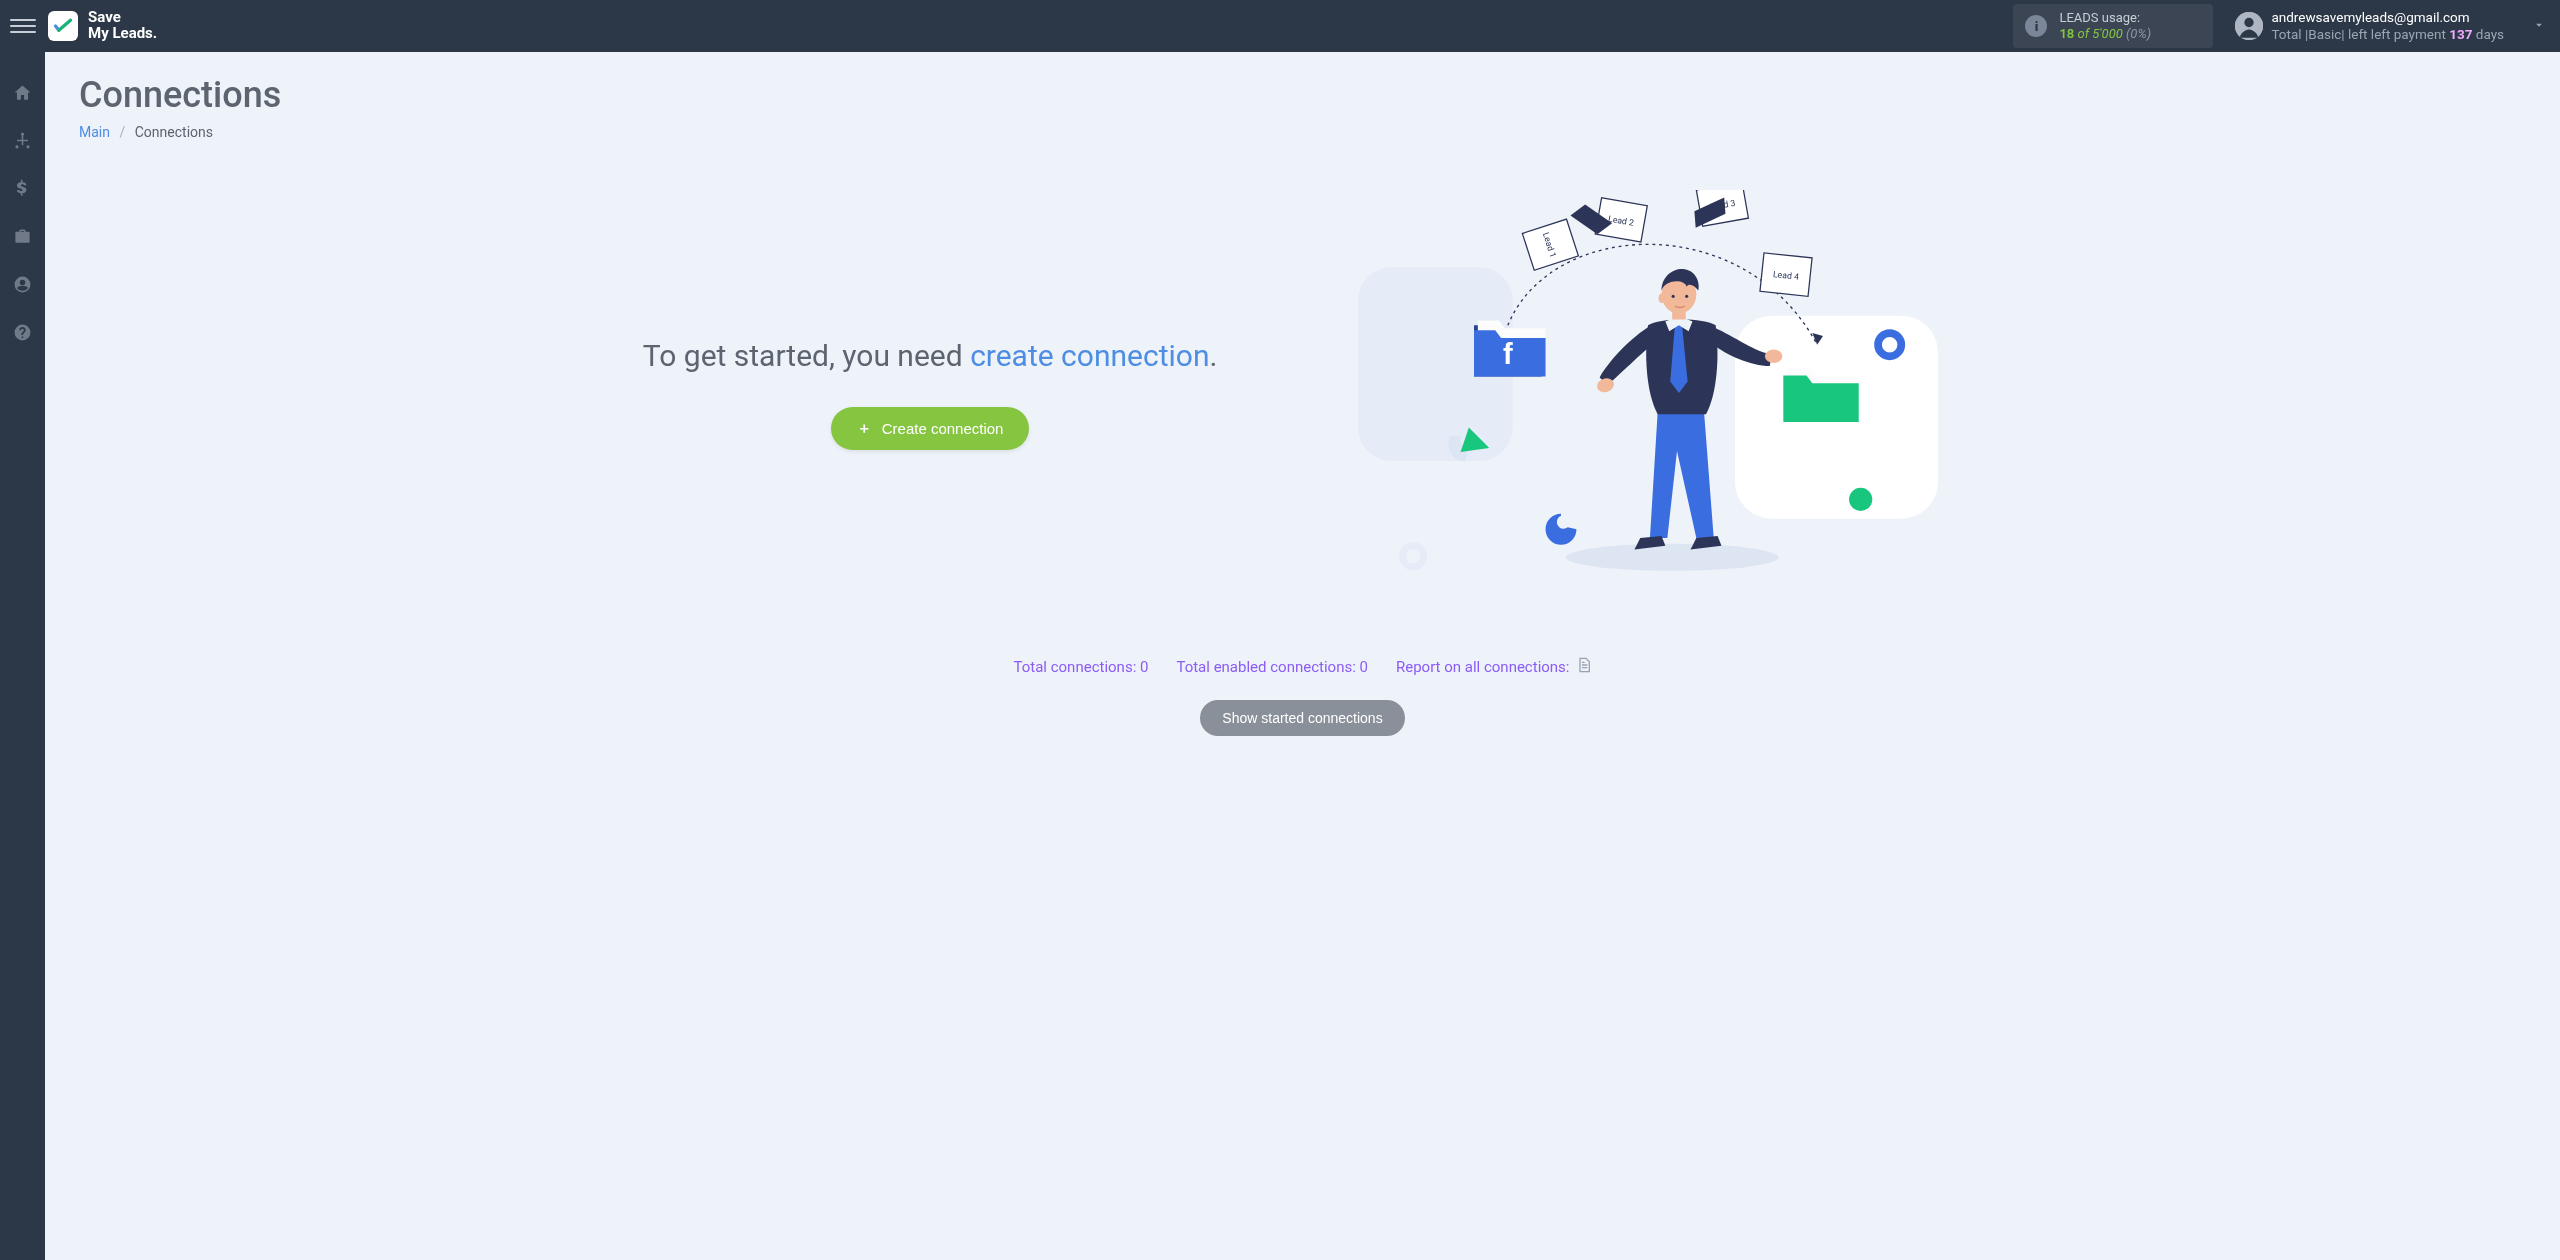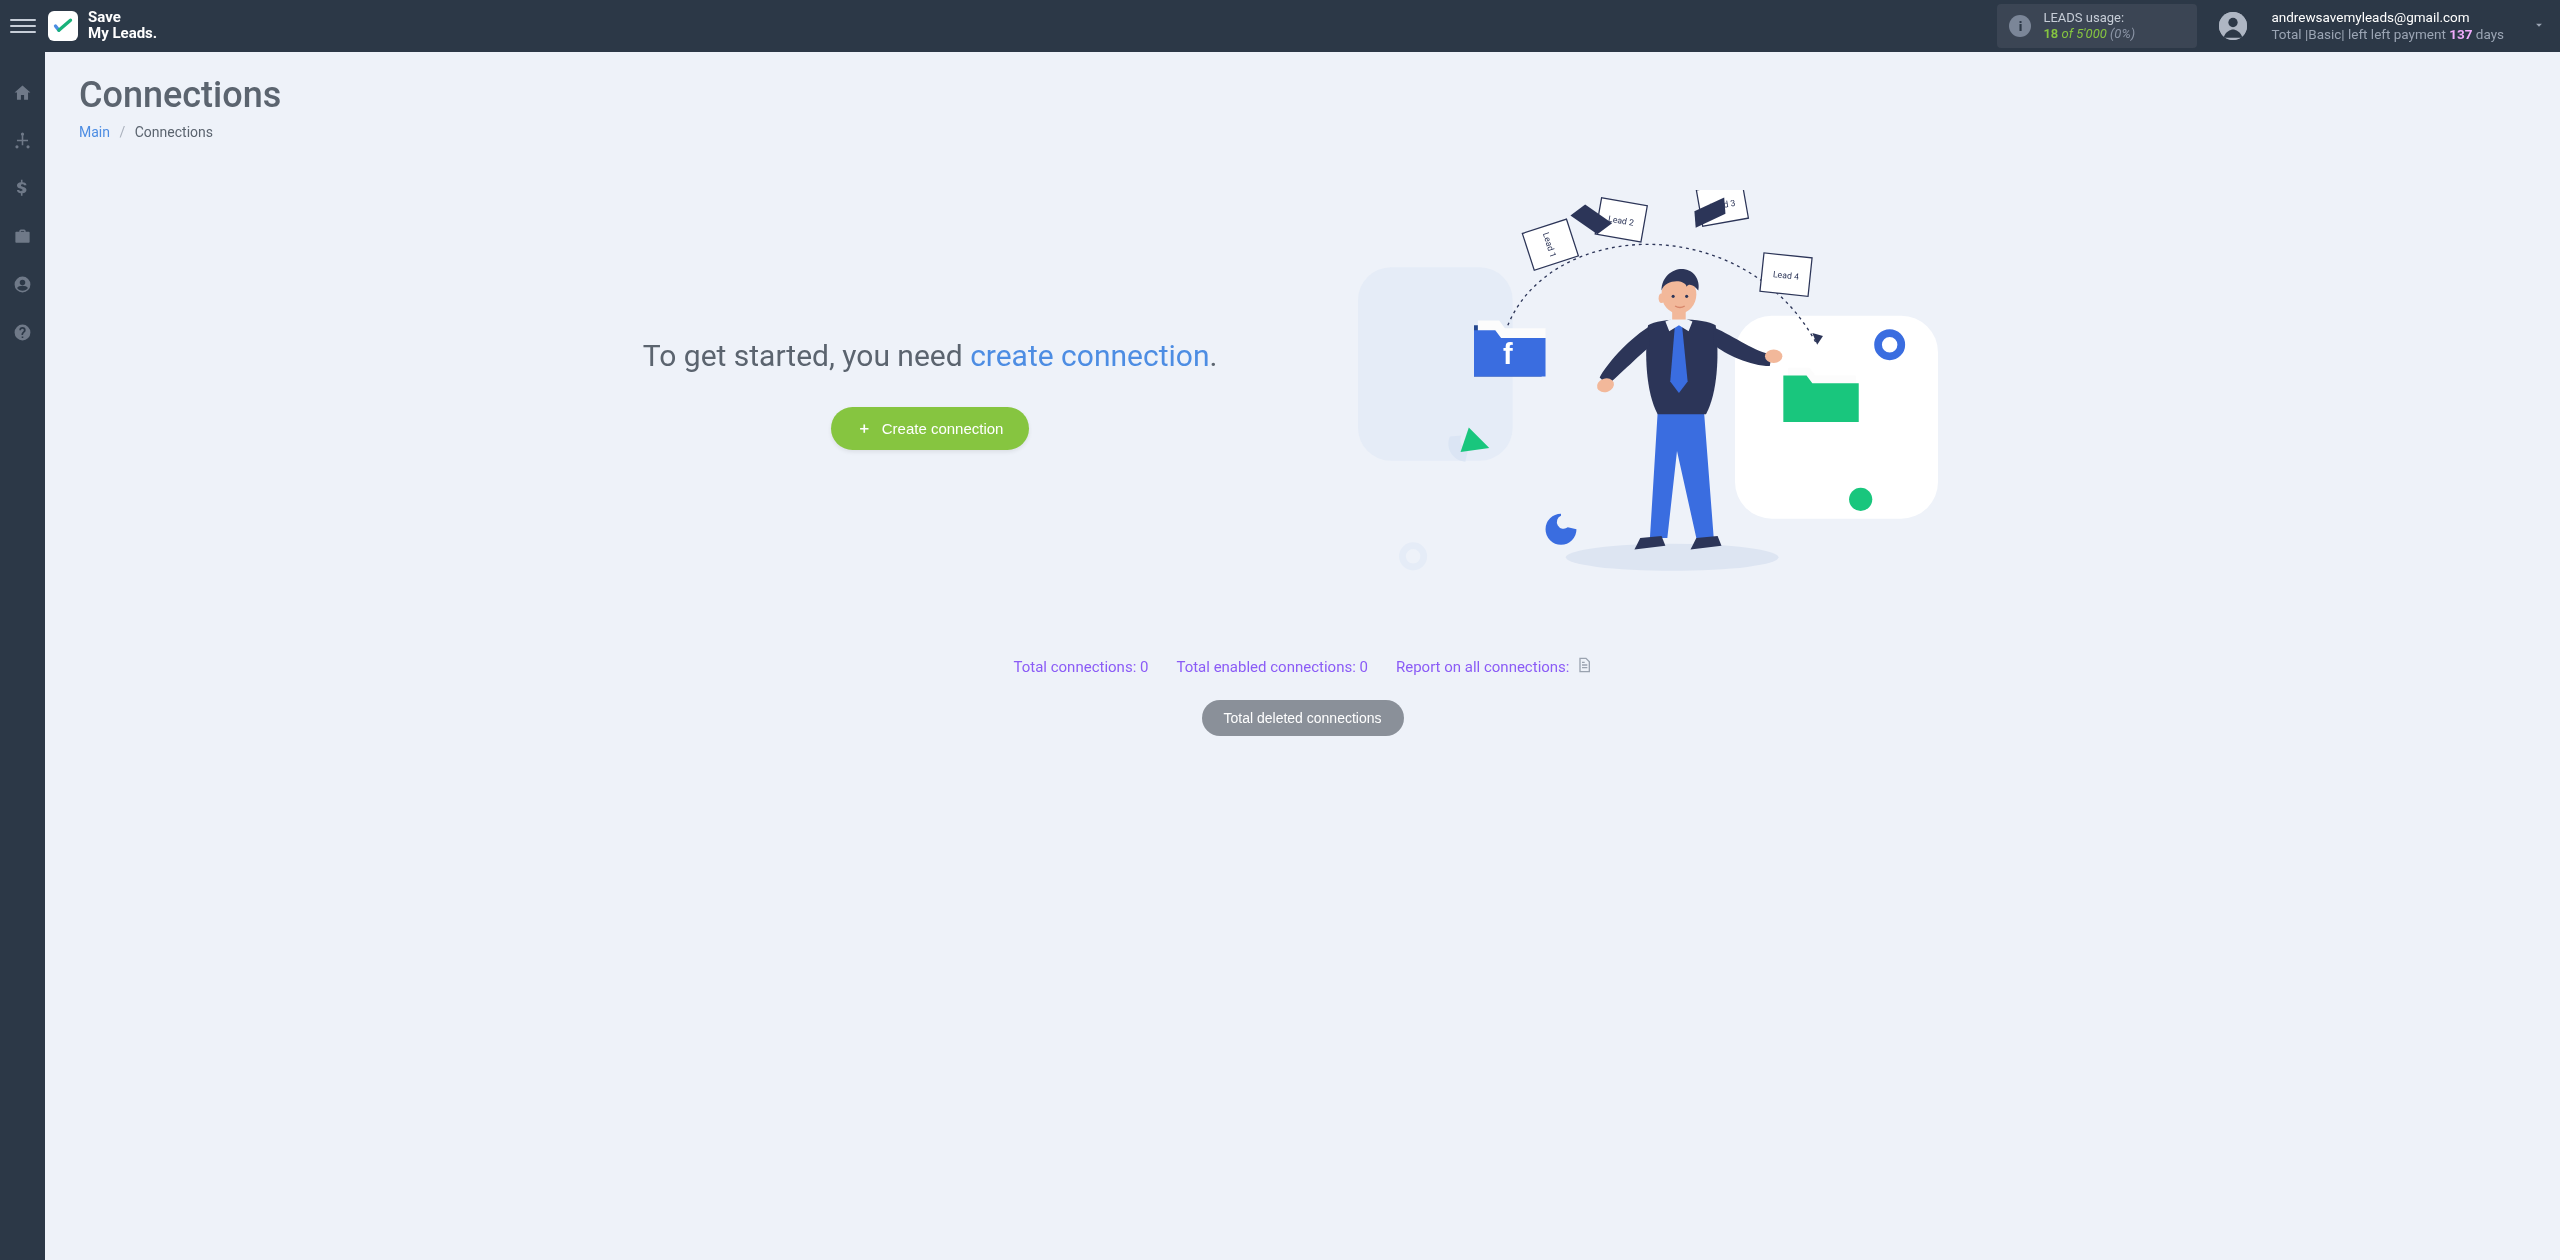--- a/index.html
+++ b/index.html
@@ -44,21 +44,21 @@
   .usage-icon {
     width: 22px; height: 22px; border-radius: 50%; background: #7b8698;
     display: flex; align-items: center; justify-content: center;
     color: #2c3847; font-weight: 900; font-size: 13px;
   }
   .usage-text { font-size: 13px; line-height: 1.25; color:#c7ced8; }
   .usage-used { color: #86c540; font-weight: 600; }
   .usage-of { color: #86c540; font-style: italic; }
   .usage-total { color: #86c540; font-style: italic; }
   .usage-pct { color: #8b95a6; font-style: italic; }
-  .user-box { display: flex; align-items: center; gap: 24px; margin-right: 28px;}
+  .user-box { display: flex; align-items: center; gap: 8px; margin-right: 28px;}
   .avatar {
     width: 28px; height: 28px; border-radius: 50%; background: #aeb6c3;
     display: flex; align-items: center; justify-content: center;
   }
   .user-text { font-size: 13.5px; line-height: 1.25; }
   .user-email { color: #fff; }
   .user-plan { color: #9ba5b4; }
   .user-plan b { color: #f0abfc; font-weight: 700; }
   .chevron { cursor: pointer; color: #9ba5b4; }
 
@@ -320,15 +320,15 @@
         <span>Report on all connections:</span>
         <span class="doc-icon">
           <svg width="16" height="18" viewBox="0 0 24 24">
               <path fill="none" stroke="currentColor" stroke-width="2" d="M6 2h9l5 5v15H6z"></path>
               <path stroke="currentColor" stroke-width="2" d="M9 12h8M9 16h8M9 8h4"></path>
             </svg>
         </span>
       </span>
     </div>
 
-    <button class="btn-deleted">Total deleted connections</button>
+    <button class="btn-deleted">Show started connections</button>
   </div>
 </div>
 
 </body></html>

